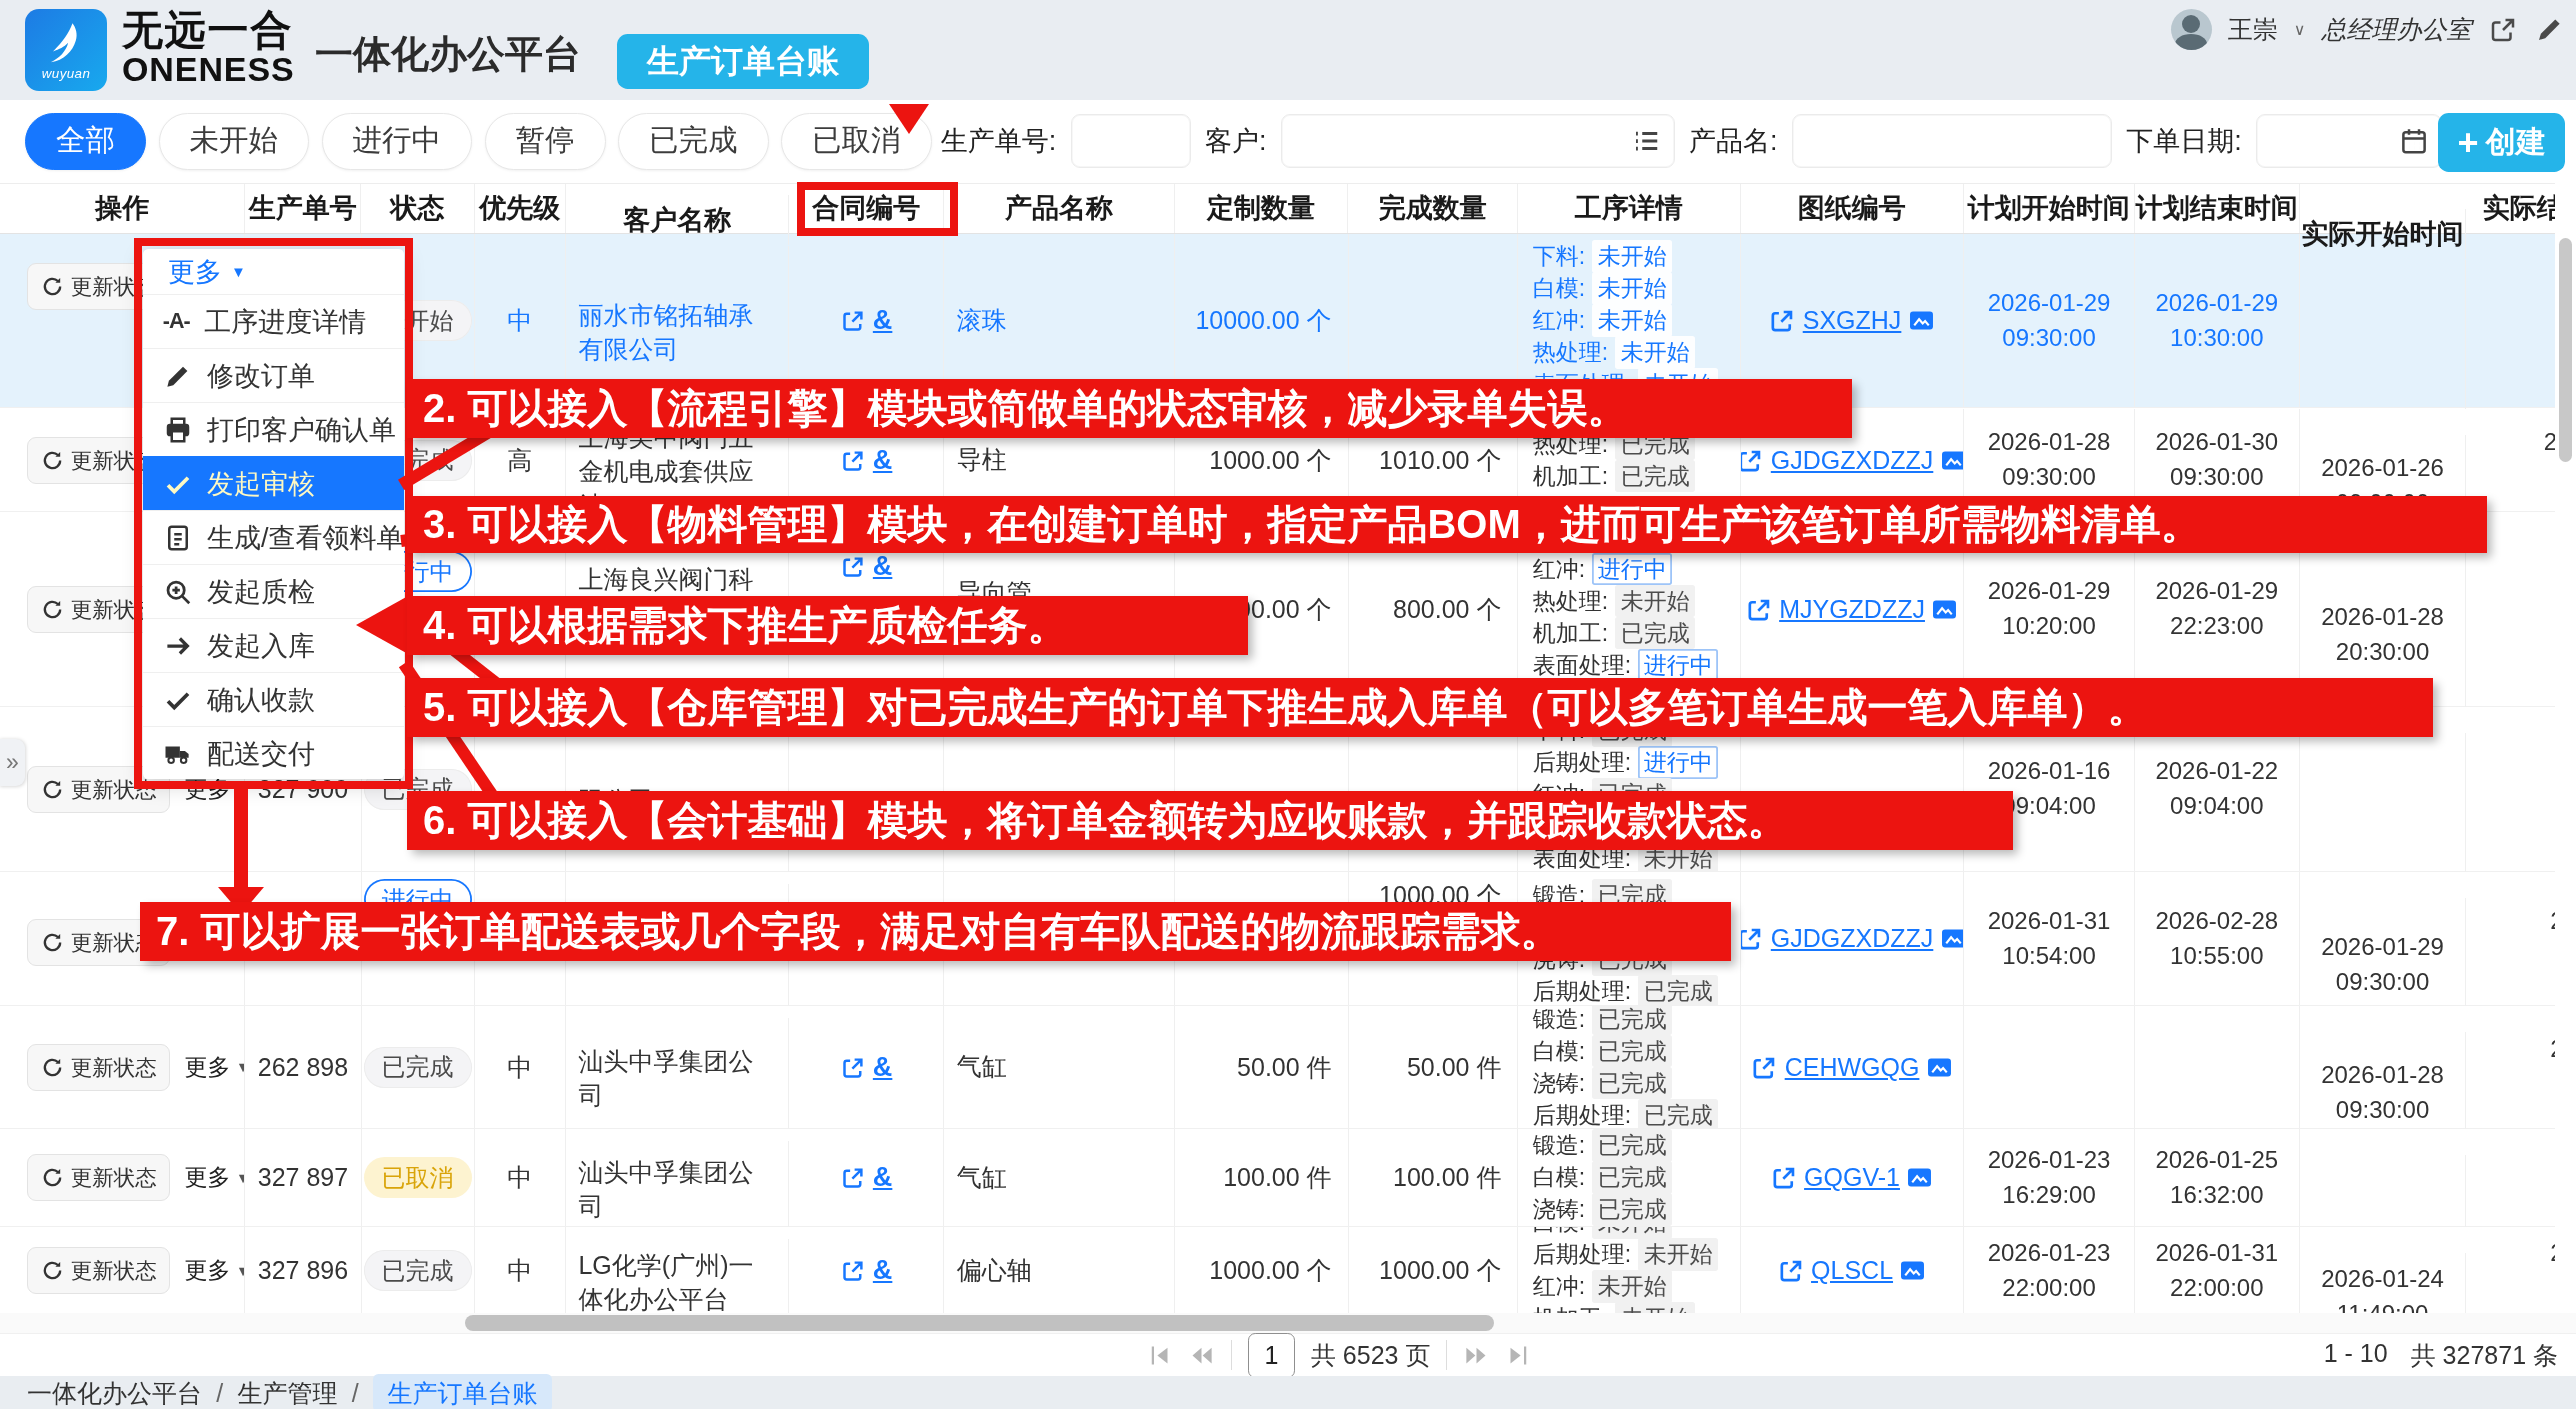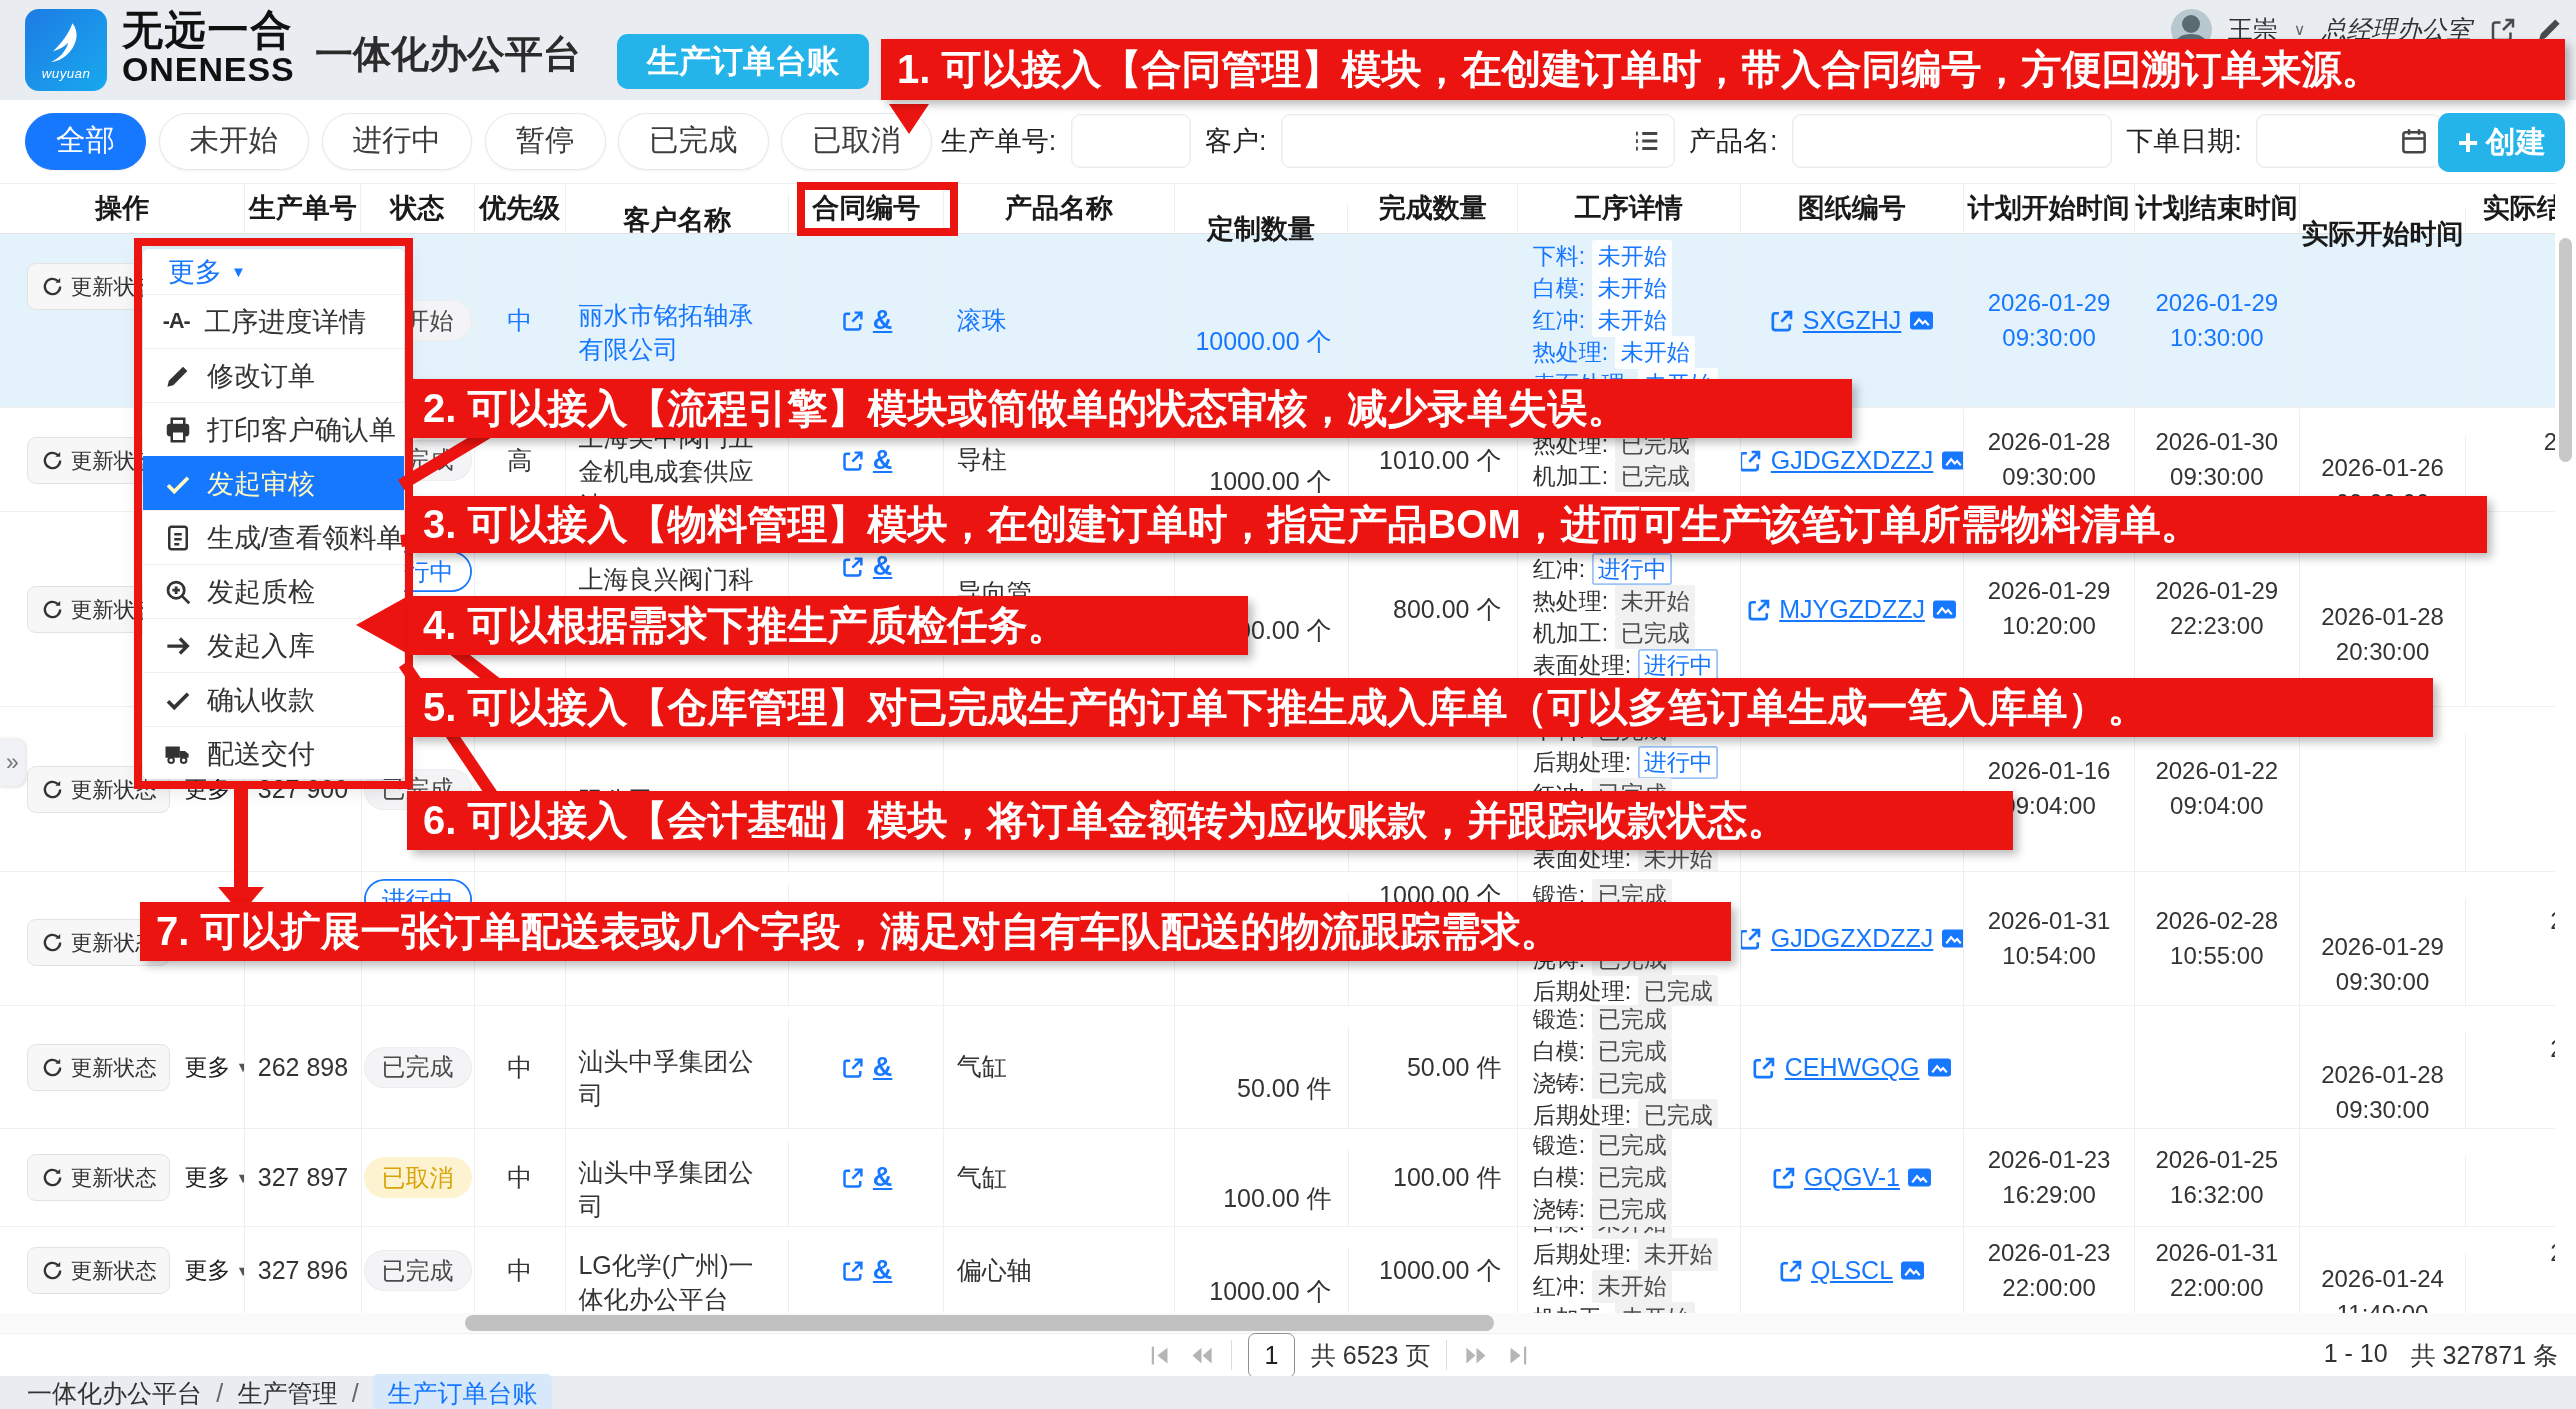--- a/index.html
+++ b/index.html
@@ -48,21 +48,21 @@
   .thead { position:absolute; left:0; top:183px; width:2662px; height:51px; display:flex; background:#fff;
            border-bottom:0.9px solid #e3e3e3; z-index:3; }
   .th { display:flex; align-items:center; justify-content:center; font-size:27px; font-weight:bold; color:#1a1a1a;
         border-right:0.9px solid #efefef; height:100%; }
   .trow { position:absolute; left:0; width:2662px; display:flex; background:#fff; border-bottom:0.9px solid #f0f0f0; z-index:2; }
   .trow.sel { background:#e4f2fc; }
   .cell { height:100%; border-right:0.9px solid #efefef; display:flex; flex-direction:column;
           align-items:center; justify-content:center; overflow:hidden; font-size:25px; color:#333; }
   .sel .cell { color:var(--accent); }
   .c0{width:247px;} .c1{width:117px;} .c2{width:114px;} .c3{width:92px;} .c4{width:225px;margin-top:12px;}
-  .c5{width:156px;} .c6{width:232px;} .c7{width:175px;margin-top:21px;} .c8{width:171px;} .c9{width:224px;}
+  .c5{width:156px;} .c6{width:232px;} .c7{width:175px;} .c8{width:171px;} .c9{width:224px;}
   .c10{width:225px;} .c11{width:172px;} .c12{width:166px;} .c13{width:168px;margin-top:26px;} .c14{width:197px;}
   .c-op { flex-direction:row; justify-content:flex-start; padding-left:27px; gap:14.3px; }
   .btn-update { height:47px; padding:0 12.5px; background:#f7f7f7; border:0.9px solid #e3e3e3; border-radius:9px;
                 display:flex; align-items:center; gap:7.2px; font-size:21.5px; color:#333; white-space:nowrap; }
   .btn-update svg { width:23px; height:23px; }
   .more-link { font-size:23px; color:#222; display:flex; align-items:center; gap:5.4px; white-space:nowrap; }
   .more-link .cr { font-size:14.3px; color:#555; }
   .c-num { align-items:flex-end; padding-right:16px; }
   .c-cust { align-items:flex-start; padding:0 12.5px; text-align:left; line-height:1.35; }
   .pill { height:41px; padding:0 18px; border-radius:894px; display:flex; align-items:center; font-size:24px; white-space:nowrap; }
@@ -853,21 +853,20 @@
 
   <div class="rline" style="left:234px;top:787px;width:14.3px;height:100px;"></div>
   <div class="rtri" style="left:218px;top:887px;border-left:23px solid transparent;border-right:23px solid transparent;border-top:27px solid var(--red);"></div>
   <div class="rline" style="left:401px;top:479px;width:118px;height:11.6px;transform:rotate(-31deg);transform-origin:left center;"></div>
   <div class="rline" style="left:401px;top:535px;width:104px;height:11.6px;transform:rotate(-7deg);transform-origin:left center;"></div>
   <div class="rtri" style="left:356px;top:596px;border-top:29px solid transparent;border-bottom:29px solid transparent;border-right:52px solid var(--red);"></div>
   <div class="rline" style="left:404px;top:605px;width:134px;height:11.6px;transform:rotate(38deg);transform-origin:left center;"></div>
   <div class="rline" style="left:404px;top:658px;width:211px;height:11.6px;transform:rotate(56deg);transform-origin:left center;"></div>
   <div class="rtri" style="left:889px;top:104px;border-left:20.6px solid transparent;border-right:20.6px solid transparent;border-top:30px solid var(--red);"></div>
 
-  <div class="callout" style="left:881px;top:39px;width:1684px;height:61px;">1. 可以接入【合同管理】模块，在创建订单时，带入合同编号，方便回溯订单来源。</div>
   <div class="callout" style="left:407px;top:379px;width:1445px;height:59px;">2. 可以接入【流程引擎】模块或简做单的状态审核，减少录单失误。</div>
   <div class="callout" style="left:407px;top:496px;width:2080px;height:57px;">3. 可以接入【物料管理】模块，在创建订单时，指定产品BOM，进而可生产该笔订单所需物料清单。</div>
   <div class="callout" style="left:407px;top:596px;width:841px;height:59px;">4. 可以根据需求下推生产质检任务。</div>
   <div class="callout" style="left:407px;top:678px;width:2026px;height:59px;">5. 可以接入【仓库管理】对已完成生产的订单下推生成入库单（可以多笔订单生成一笔入库单）。</div>
   <div class="callout" style="left:407px;top:791px;width:1606px;height:59px;">6. 可以接入【会计基础】模块，将订单金额转为应收账款，并跟踪收款状态。</div>
   <div class="callout" style="left:140px;top:902px;width:1591px;height:59px;">7. 可以扩展一张订单配送表或几个字段，满足对自有车队配送的物流跟踪需求。</div>
 
   <div class="hscroll">
       <div class="hthumb"></div>
     </div>

